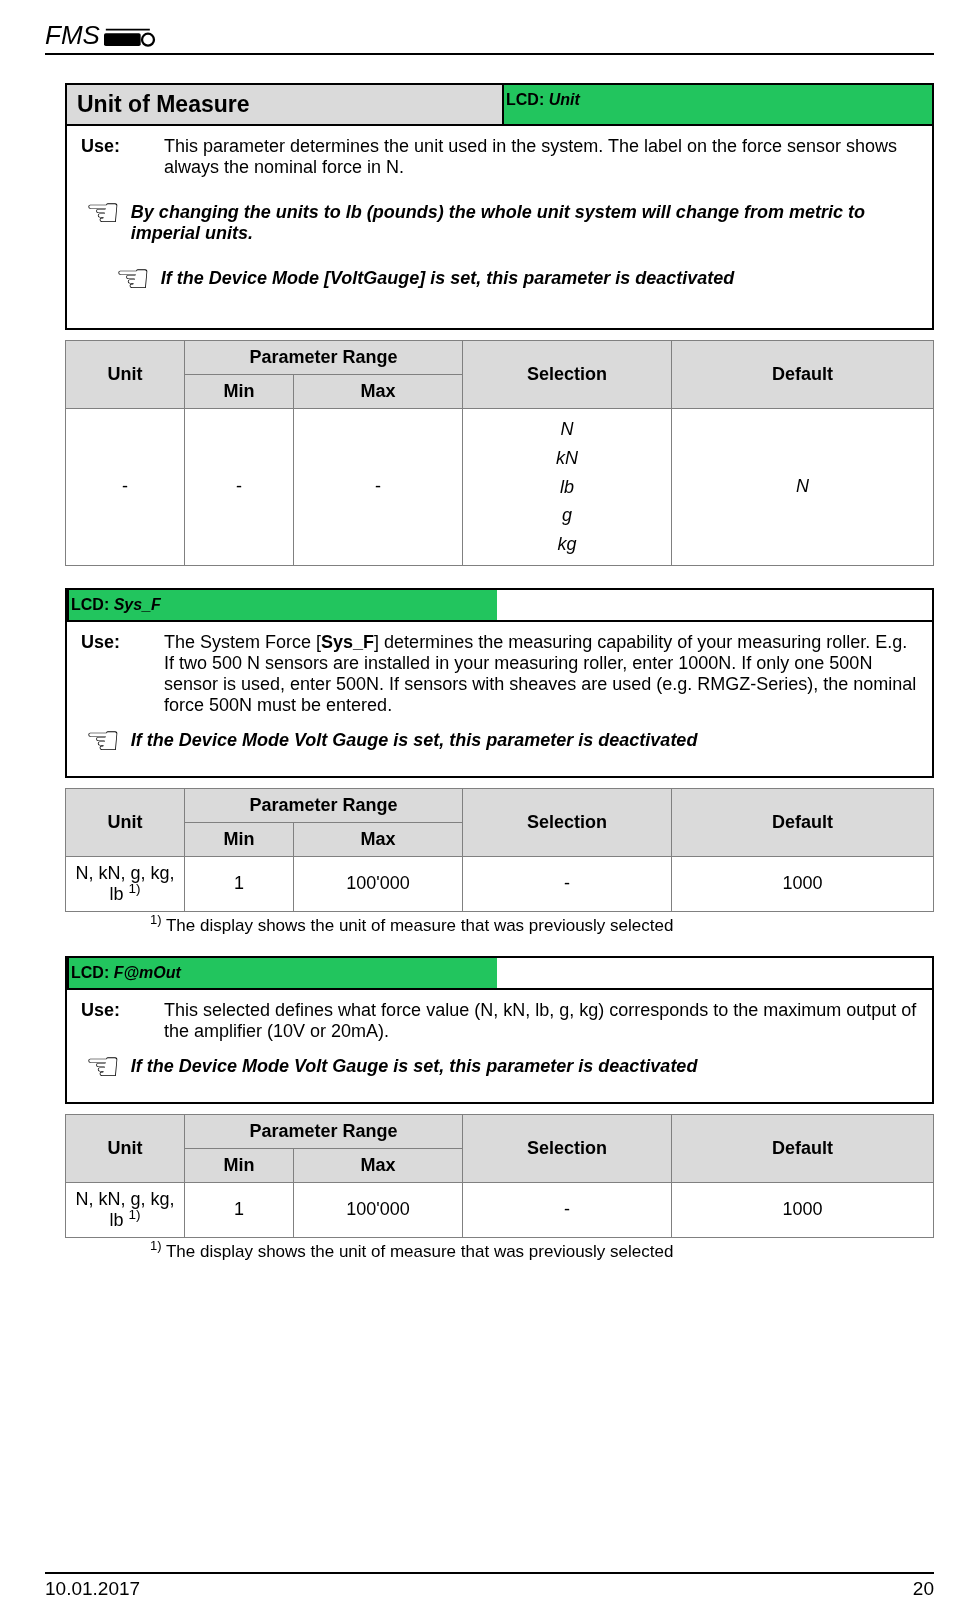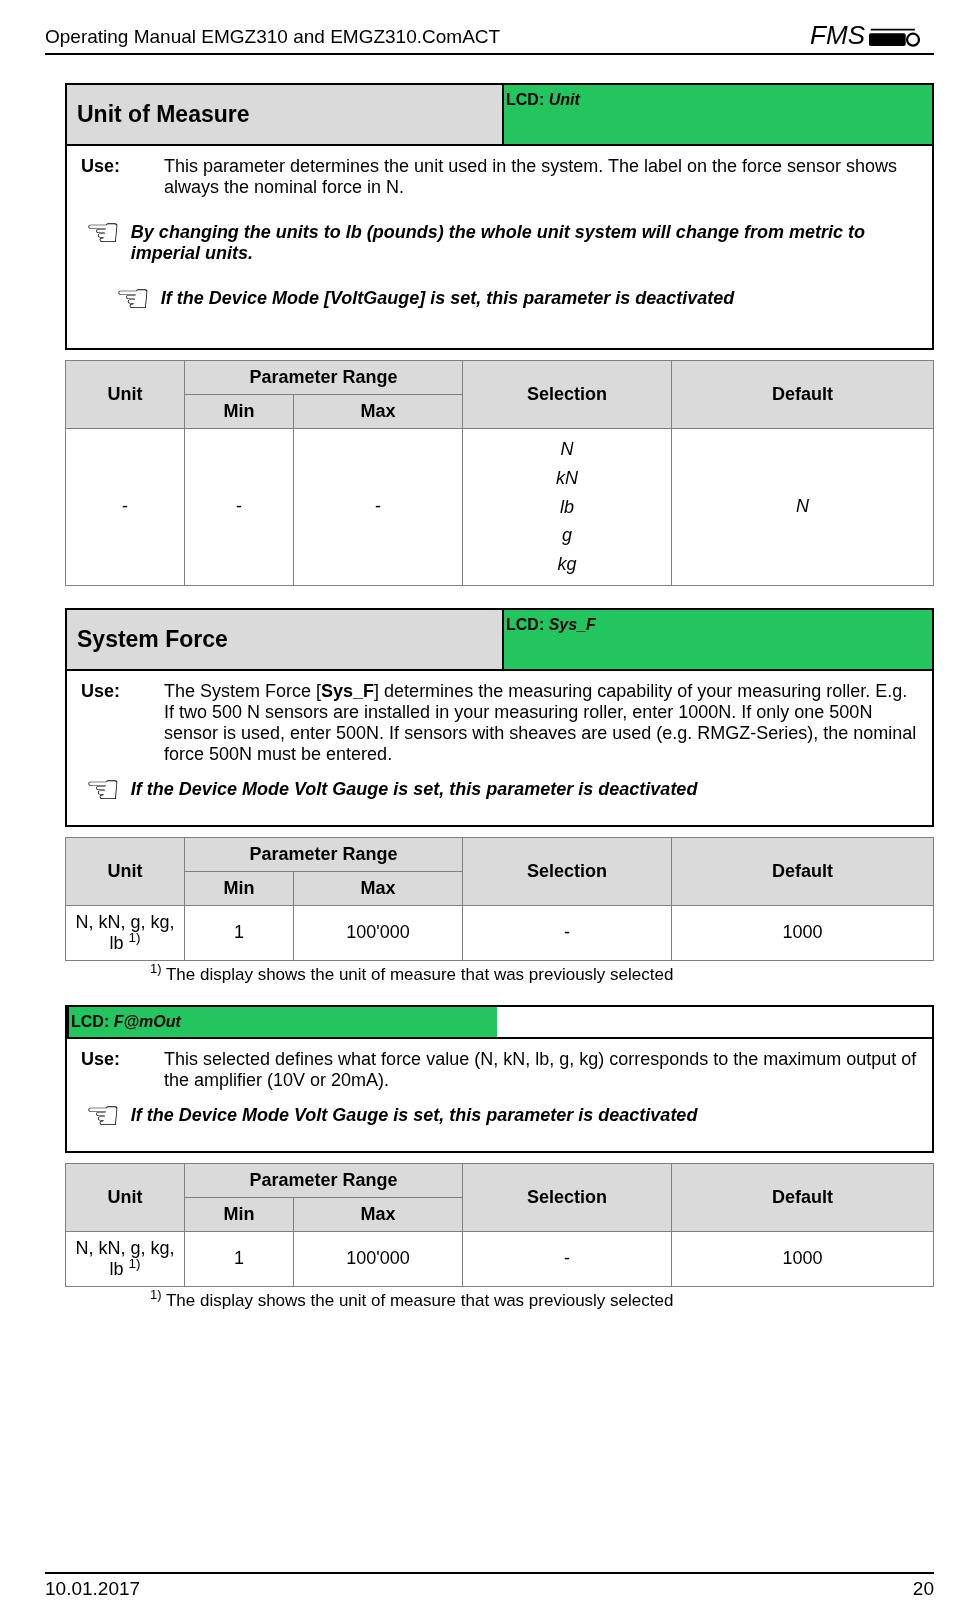--- a/index.html
+++ b/index.html
@@ -52,21 +52,21 @@
     margin: 0 0 10px 20px;
   }
   .title-row {
     display: flex;
     border-bottom: 2.5px solid #000;
   }
   .title-cell {
     background: #dadada;
     font-weight: bold;
     font-size: 23px;
-    padding: 16px 10px;
+    padding: 6px 10px;
     flex: 1;
   }
   .lcd-cell {
     background: #22c55e;
     border-left: 2.5px solid #000;
     padding: 6px 2px;
     width: 430px;
     box-sizing: border-box;
     font-size: 16px;
   }
@@ -167,21 +167,20 @@
   .sysf-bold {
     font-weight: bold;
   }
 </style>
 </head>
 <body>
 
 <div class="page">
 
   <div class="header-row">
-    <div class="doc-title">Operating Manual EMGZ310 and EMGZ310.ComACT</div>
     <div class="logo">
       <span class="logo-text">FMS</span>
       <svg class="logo-mark" viewBox="0 0 60 26">
         <rect x="0" y="10" width="40" height="14" rx="2" fill="#000"></rect>
         <circle cx="48" cy="17" r="6.5" fill="none" stroke="#000" stroke-width="2.5"></circle>
         <line x1="2" y1="6" x2="50" y2="6" stroke="#000" stroke-width="2"></line>
       </svg>
     </div>
   </div>
   <hr class="hr-top">
@@ -233,21 +232,20 @@
       </td>
       <td class="italic">N</td>
     </tr>
   </tbody>
     </table>
 
   <div style="height:18px;"></div>
 
   <div class="param-block">
     <div class="title-row">
-      <div class="title-cell">System Force</div>
       <div class="lcd-cell">
         <span class="lcd-label">LCD: </span><span class="lcd-val">Sys_F</span>
       </div>
     </div>
     <div class="body-cell">
       <div class="use-row" style="margin-bottom:4px;">
         <div class="use-label">Use:</div>
         <div>
           <span>The System Force [</span><span class="sysf-bold">Sys_F</span><span>] determines the measuring capability of your measuring roller. E.g. If two 500 N sensors are installed in your measuring roller, enter 1000N. If only one 500N sensor is used, enter 500N. If sensors with sheaves are used (e.g. RMGZ-Series), the nominal force 500N must be entered.</span>
         </div>

